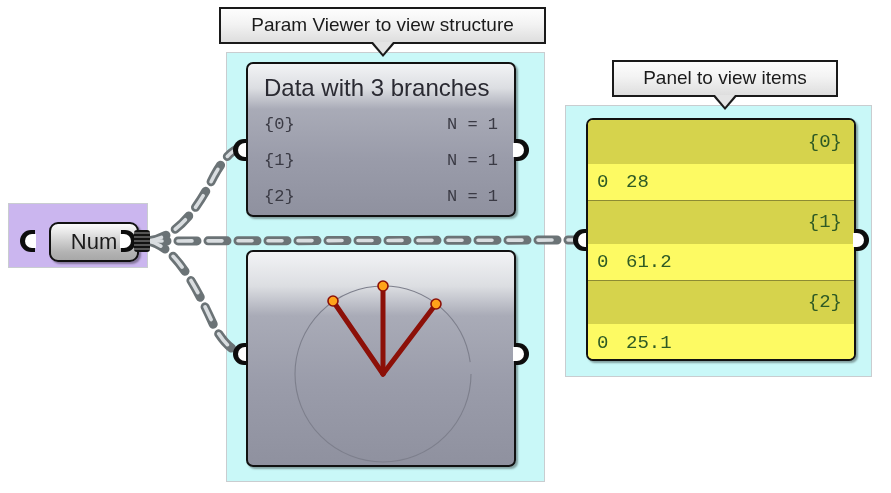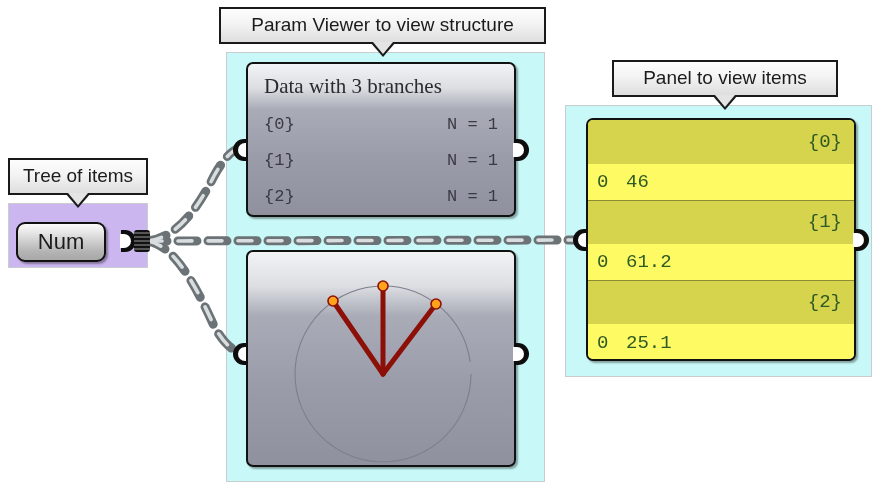--- a/index.html
+++ b/index.html
@@ -67,22 +67,22 @@
   .gh.num{
     border-radius:9px;
     background:linear-gradient(180deg,#fbfbfb 0%,#e8e8e8 22%,#c8c8c8 55%,#b3b3b3 78%,#a8a8a8 100%);
     display:flex;align-items:center;justify-content:center;
     color:#1c1c1c;font-size:22px;
   }
 
   
   .pv-title{
     position:absolute;left:16px;top:10px;
-    font-size:21px;color:#2a2a32;
-    font-family:Liberation Serif, serif;
+    font-size:24px;color:#2a2a32;
+    font-family:Liberation Sans, sans-serif;
   }
   .pv-row{
     position:absolute;left:16px;right:16px;
     font-family:"Liberation Mono", monospace;
     font-size:17px;color:#3a3a44;
     display:flex;justify-content:space-between;
   }
 
   
   .port{
@@ -162,21 +162,21 @@
     <g fill="none" stroke="#d9dde0" stroke-width="3.6" stroke-linecap="round" stroke-dasharray="14 16">
       <path d="M148,241 C175,238 196,212 214,176 C224,158 232,150 240,148"></path>
       <path d="M148,241 C175,246 196,286 214,326 C224,344 232,350 240,352"></path>
       <path d="M148,241 L580,240"></path>
     </g>
   </svg>
 
   <div class="port in" style="left:20px;top:230px;">
     <div class="hole"></div>
   </div>
-  <div class="gh num" style="left:16px;top:222px;width:90px;height:40px;">
+  <div class="gh num" style="left:49px;top:222px;width:90px;height:40px;">
     <span>Num</span>
   </div>
   <div class="port out" style="left:121px;top:230px;">
     <div class="hole"></div>
   </div>
   <div style="position:absolute;left:134px;top:230px;width:16px;height:22px;
               background:repeating-linear-gradient(180deg,#111 0 2px,#555 2px 4px);border-radius:3px;"></div>
 
   <div class="port in" style="left:233px;top:139px;">
     <div class="hole"></div>
@@ -224,45 +224,41 @@
 
   <div class="port in" style="left:573px;top:229px;">
     <div class="hole"></div>
   </div>
   <div class="panel" style="left:586px;top:118px;width:270px;height:243px;">
     <div class="colline"></div>
 
     <div class="branch" style="top:0px;height:44px;line-height:44px;">{0}</div>
     <div class="valrow" style="top:44px;height:36px;line-height:36px;">
       <span class="idx">0</span>
-      <span class="val">46</span>
+      <span class="val">28</span>
     </div>
     <div class="sep" style="top:80px;"></div>
 
     <div class="branch" style="top:81px;height:43px;line-height:43px;">{1}</div>
     <div class="valrow" style="top:124px;height:36px;line-height:36px;">
       <span class="idx">0</span>
       <span class="val">61.2</span>
     </div>
     <div class="sep" style="top:160px;"></div>
 
     <div class="branch" style="top:161px;height:43px;line-height:43px;">{2}</div>
     <div class="valrow" style="top:204px;height:39px;line-height:39px;">
       <span class="idx">0</span>
       <span class="val">25.1</span>
     </div>
   </div>
   <div class="port out" style="left:854px;top:229px;">
     <div class="hole"></div>
   </div>
 
-  <div class="callout" style="left:8px;top:158px;width:140px;height:37px;">
-    <span>Tree of items</span>
-    <span class="tail"></span>
-  </div>
 
   <div class="callout" style="left:219px;top:7px;width:327px;height:37px;">
     <span>Param Viewer to view structure</span>
     <span class="tail"></span>
   </div>
 
   <div class="callout" style="left:612px;top:60px;width:226px;height:37px;">
     <span>Panel to view items</span>
     <span class="tail"></span>
   </div>

